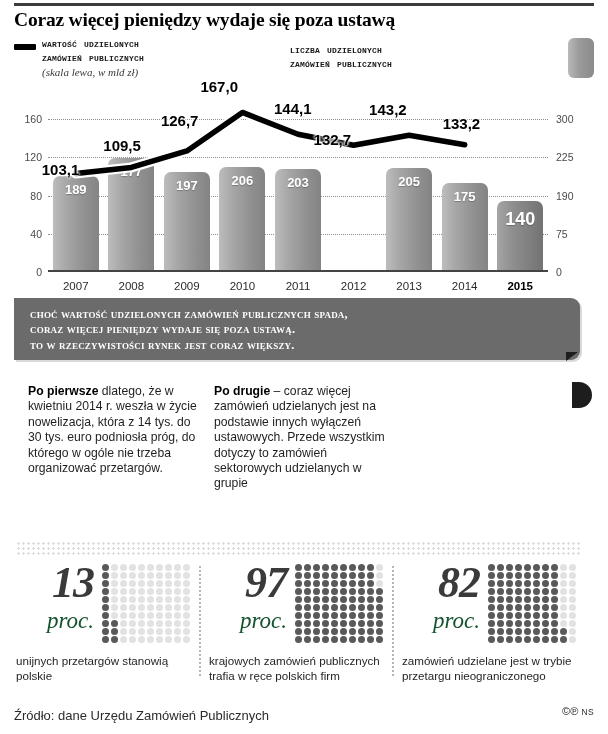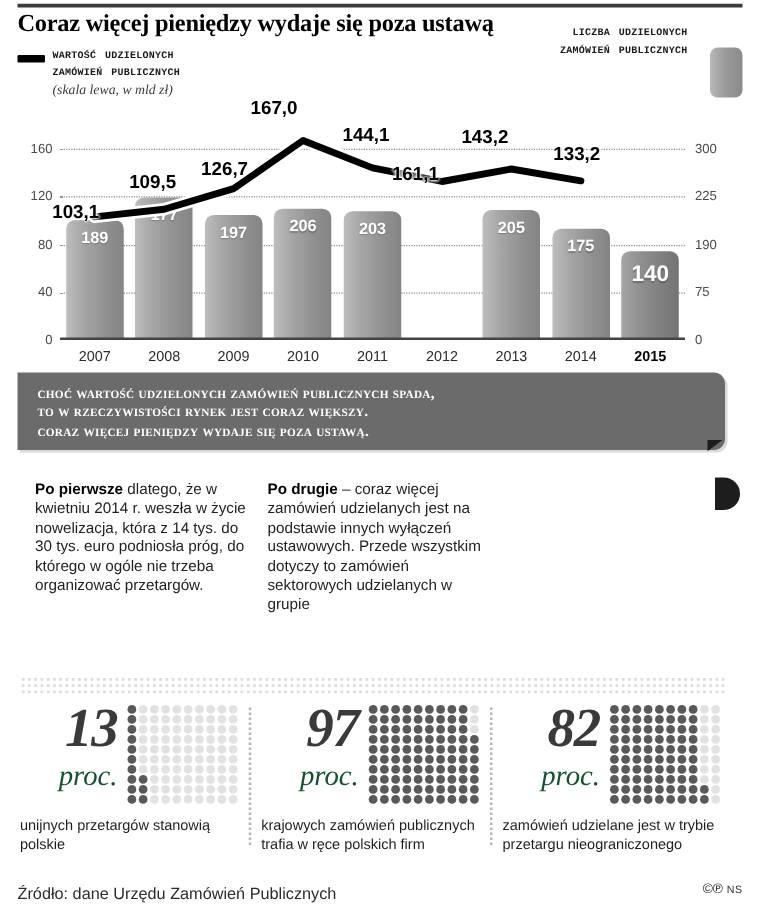--- a/index.html
+++ b/index.html
@@ -15,21 +15,21 @@
 
   
   .title{
     position:absolute;left:14px;top:9px;width:580px;
     font-family:"Liberation Serif", serif;
     font-weight:bold;font-size:19.5px;letter-spacing:-0.2px;color:#000;
   }
 
   
   .legend-left{position:absolute;left:14px;top:38px;width:260px;}
-  .legend-right{position:absolute;right:58px;top:20px;width:260px;text-align:right;}
+  .legend-right{position:absolute;right:58px;top:44px;width:260px;}
   .legend-dash{
     position:absolute;left:14px;top:44px;width:22px;height:6px;background:#000;border-radius:1px;
   }
   .legend-swatch{
     position:absolute;right:14px;top:38px;width:26px;height:40px;border-radius:6px;
     background:linear-gradient(to right,#b9b9b9 0%,#9a9a9a 45%,#8b8b8b 100%);
   }
   .lg-line{
     font-family:Liberation Mono, monospace;
     font-weight:bold;font-size:11.2px;letter-spacing:0.2px;color:#1a1a1a;
@@ -237,45 +237,45 @@
       <div class="tick-r" style="top: 65.3333px;">225</div>
       <div class="tick-r" style="top: 27.1111px;">300</div>
     </div>
   <svg class="lineover" id="lineover" viewBox="0 0 500 172" preserveAspectRatio="none">
       <path d="M27.8 73.5 L83.3 67.4 L138.9 50.9 L194.4 12.4 L250.0 34.3 L305.6 45.2 L361.1 35.2 L416.7 44.7" fill="none" stroke="#ffffff" stroke-width="10" stroke-linejoin="round" stroke-linecap="round"></path>
       <path d="M27.8 73.5 L83.3 67.4 L138.9 50.9 L194.4 12.4 L250.0 34.3 L305.6 45.2 L361.1 35.2 L416.7 44.7" fill="none" stroke="#000000" stroke-width="5.5" stroke-linejoin="round" stroke-linecap="round"></path>
     </svg>
   <div id="linelabels">
       <div class="lbl" style="left: 41.7778px; top: 69.4822px;">103,1</div>
       <div class="lbl" style="left: 103.333px; top: 45.3667px;">109,5</div>
-      <div class="lbl" style="left: 160.889px; top: 35px;">126,7</div>
+      <div class="lbl" style="left: 160.889px; top: 20px;">126,7</div>
       <div class="lbl" style="left: 200.444px; top: -13.5778px;">167,0</div>
       <div class="lbl" style="left: 274px; top: 8.30444px;">144,1</div>
-      <div class="lbl" style="left: 313.556px; top: 39.1978px;">161,1</div>
+      <div class="lbl" style="left: 313.556px; top: 39.1978px;">132,7</div>
       <div class="lbl" style="left: 369.111px; top: 9.16444px;">143,2</div>
       <div class="lbl" style="left: 442.667px; top: 22.72px;">133,2</div>
     </div>
   <div class="yearrow" id="years">
       <div class="year" style="left: 4.77778px;">2007</div>
       <div class="year" style="left: 60.3333px;">2008</div>
       <div class="year" style="left: 115.889px;">2009</div>
       <div class="year" style="left: 171.444px;">2010</div>
       <div class="year" style="left: 227px;">2011</div>
       <div class="year" style="left: 282.556px;">2012</div>
       <div class="year" style="left: 338.111px;">2013</div>
       <div class="year" style="left: 393.667px;">2014</div>
       <div class="year bold" style="left: 449.222px;">2015</div>
     </div>
 </div>
 
 <div class="callout">
   <div class="ctext">
     <div>Choć wartość udzielonych zamówień publicznych spada,</div>
+    <div>Coraz więcej pieniędzy wydaje się poza ustawą.</div>
     <div>to w rzeczywistości rynek jest coraz większy.</div>
-    <div>Coraz więcej pieniędzy wydaje się poza ustawą.</div>
   </div>
 </div>
 <div class="tab-tri"></div>
 <div class="tab-dot"></div>
 
 <div class="cols">
   <div class="col c1"><b>Po pierwsze</b><span> dlatego, że w kwietniu 2014 r. weszła w życie nowelizacja, która z 14 tys. do 30 tys. euro podniosła próg, do którego w ogóle nie trzeba organizować przetargów.</span></div>
   <div class="col c2"><b>Po drugie</b><span> – coraz więcej zamówień udzielanych jest na podstawie innych wyłączeń ustawowych. Przede wszystkim dotyczy to zamówień sektorowych udziela­nych w grupie</span></div>
 </div>
 

